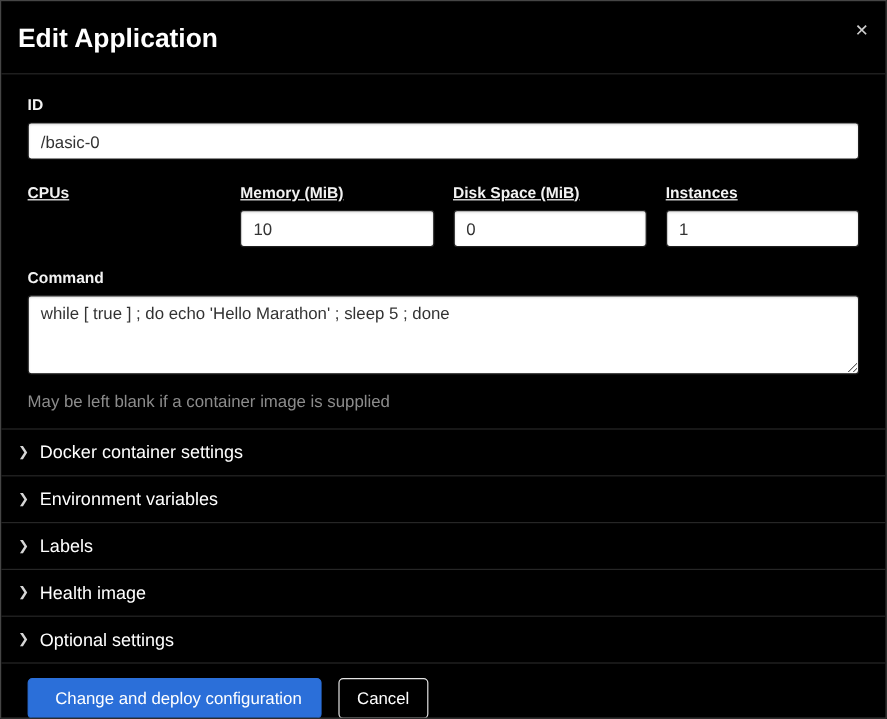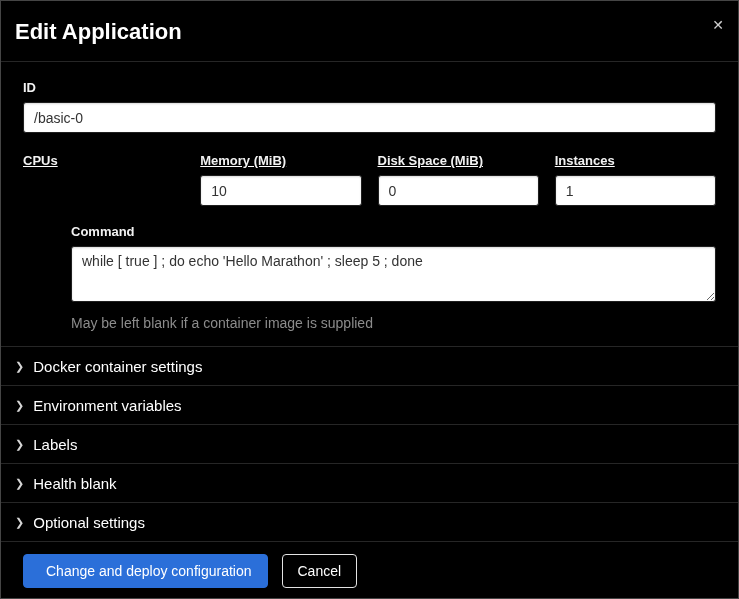--- a/index.html
+++ b/index.html
@@ -42,32 +42,32 @@
   .text-input, .text-area {
     width: 100%;
     background: #ffffff; color: #333333;
     border: 1px solid #1f1f1f; border-radius: 3px;
     font-size: 14px; font-family: "Liberation Sans", sans-serif;
     padding: 5px 10px;
     box-shadow: inset 0 1px 2px rgba(0,0,0,0.15);
     outline: none;
   }
   .text-input { height: 31px; }
-  .text-area { height: 56px; resize: both; line-height: 18px; }
+  .text-area { height: 66px; resize: both; line-height: 18px; }
   .row-4 {
     display: grid;
     grid-template-columns: repeat(4, 1fr);
     column-gap: 16px;
     margin-bottom: 18px;
   }
   .row-4 .form-group { margin-bottom: 0; text-decoration: underline; }
   .help-text {
     margin-top: 8px; font-size: 14px; color: #8c8c8c; line-height: 18px;
   }
-  .command-group { margin-bottom: 14px; margin-left: 48px; }
+  .command-group { margin-bottom: 14px; }
   
   .sections { border-top: 1px solid #262626; flex: 0 0 auto; }
   .section-row {
     height: 39px; display: flex; align-items: center;
     padding: 0 14px 0 14px;
     border-bottom: 1px solid #262626;
     cursor: pointer;
   }
   .chevron {
     color: #d6d6d6; font-size: 11px; line-height: 11px;
@@ -140,21 +140,21 @@
     <div class="section-row">
       <span class="chevron">❯</span>
       <span class="section-label">Environment variables</span>
     </div>
     <div class="section-row">
       <span class="chevron">❯</span>
       <span class="section-label">Labels</span>
     </div>
     <div class="section-row">
       <span class="chevron">❯</span>
-      <span class="section-label">Health blank</span>
+      <span class="section-label">Health image</span>
     </div>
     <div class="section-row">
       <span class="chevron">❯</span>
       <span class="section-label">Optional settings</span>
     </div>
   </div>
 
   <div class="modal-footer">
     <button class="btn btn-primary">Change and deploy configuration</button>
     <button class="btn btn-cancel">Cancel</button>

